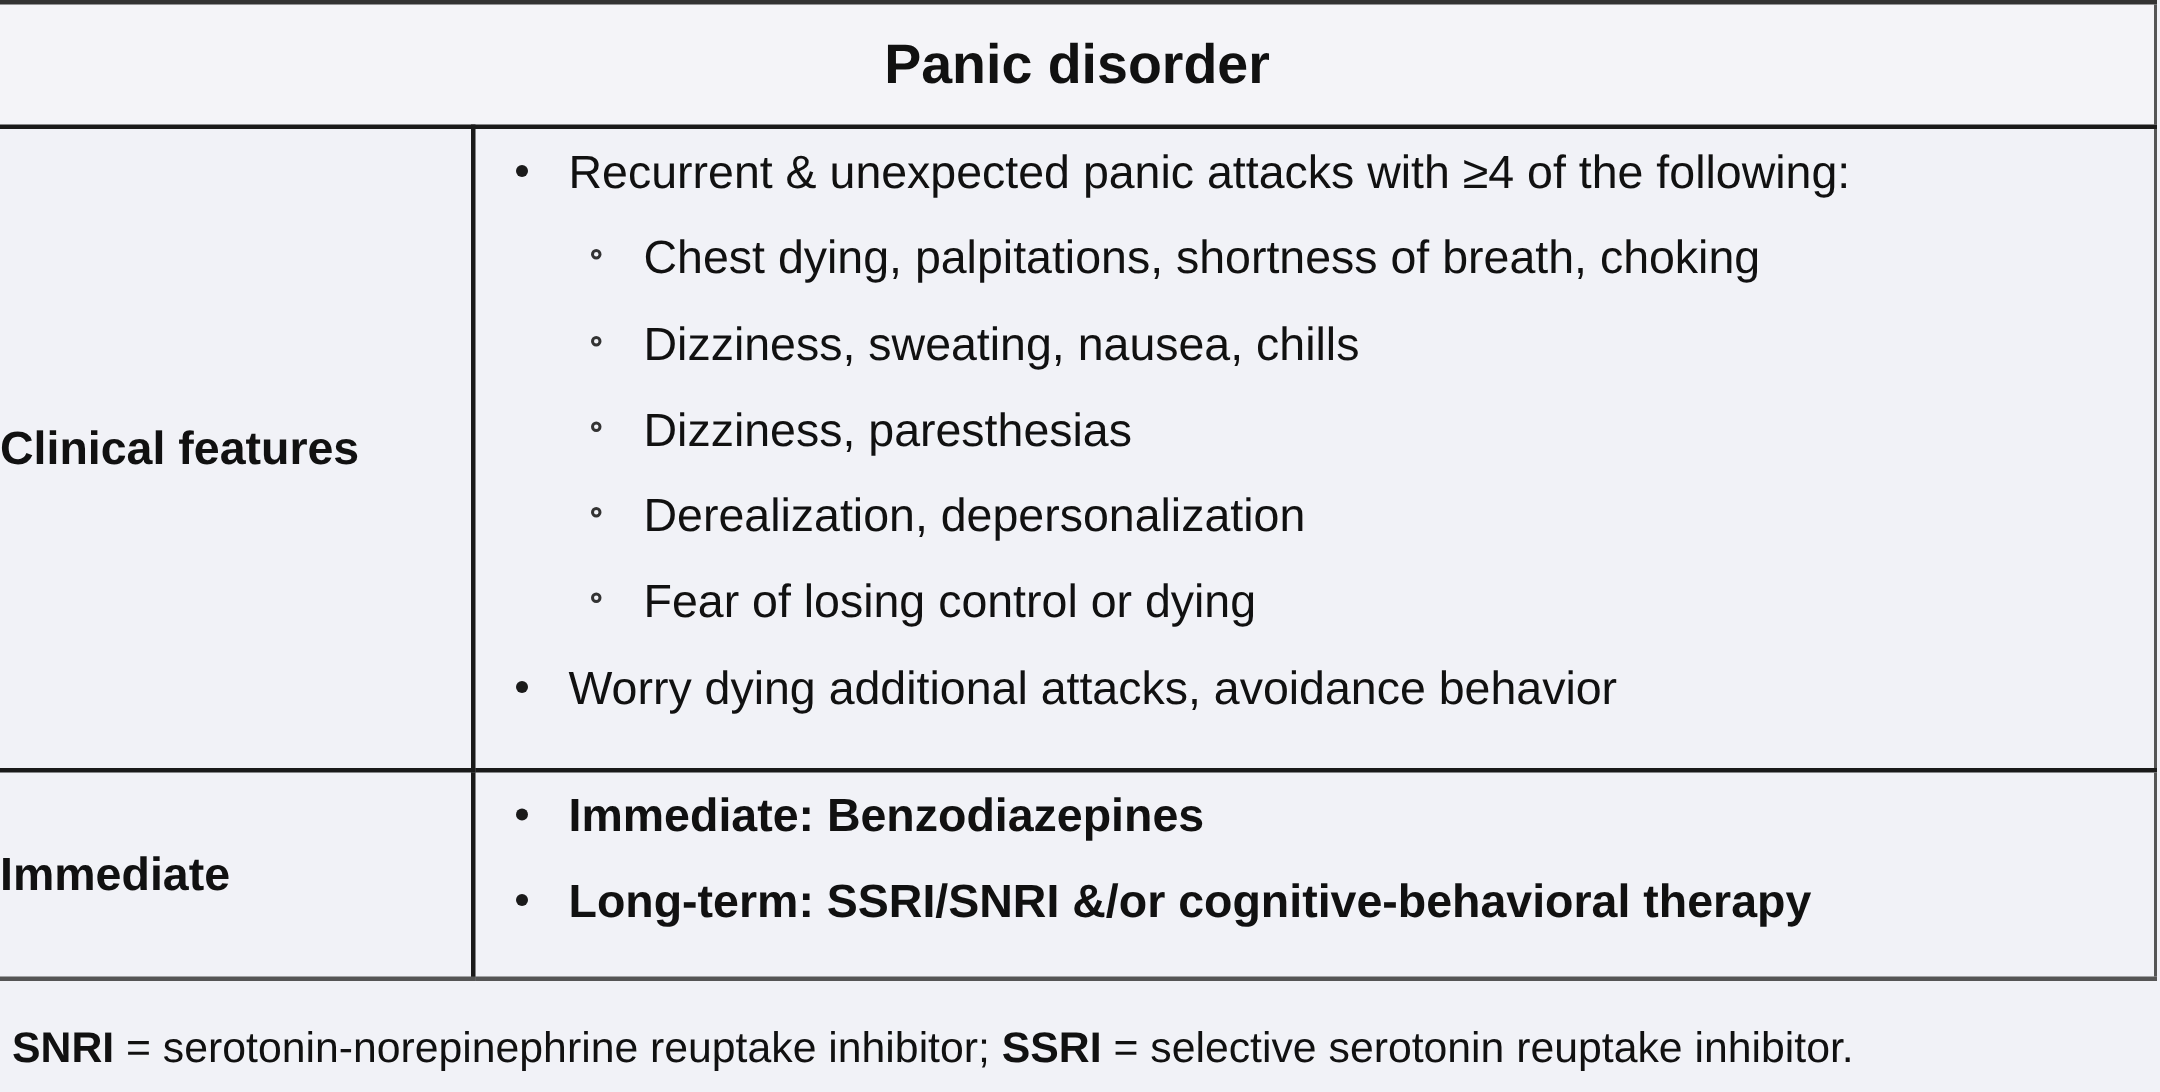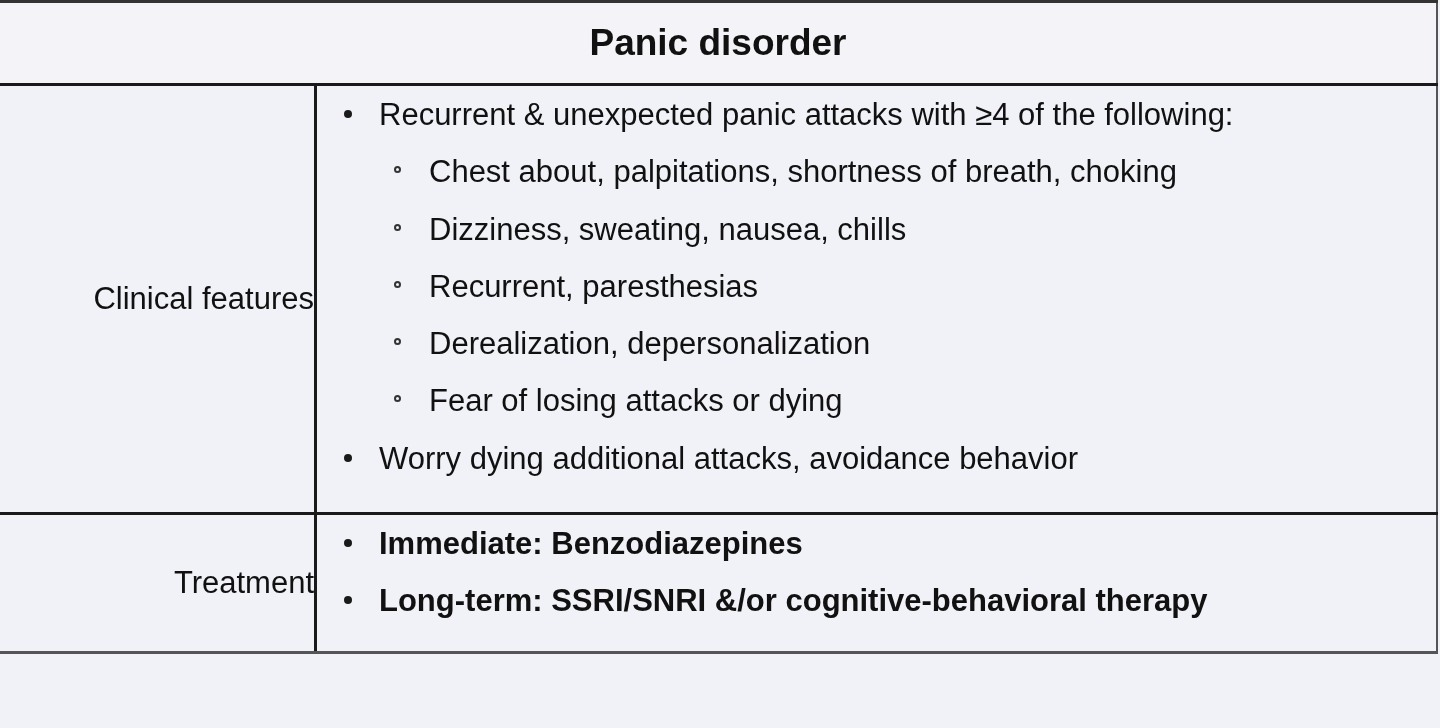--- a/index.html
+++ b/index.html
@@ -36,22 +36,22 @@
       text-align: center;
       vertical-align: middle;
       background: #f4f4f8;
       border-left: 2px solid #555;
       border-right: 2px solid #555;
       border-top: 3px solid #333;
     }
     td.label {
       width: 314px;
       font-size: 31px;
-      font-weight: normal;
-      text-align: right;
+      font-weight: bold;
+      text-align: left;
       vertical-align: middle;
       border-left: 2px solid #555 !important;
     }
     td.content {
       vertical-align: top;
       font-size: 31px;
       border-right: 2px solid #555 !important;
     }
     tr.clinical td { height: 426px; }
     tr.treatment td { height: 136px; }
@@ -122,59 +122,60 @@
     <tr class="clinical">
       <td class="label">Clinical features</td>
       <td class="content">
         <ul class="lvl1 clinical-list">
           <li>
             <span class="bullet"></span>
             <span>Recurrent &amp; unexpected panic attacks with ≥4 of the following:</span>
             <ul class="lvl2">
               <li>
                 <span class="bullet"></span>
-                <span>Chest about, palpitations, shortness of breath, choking</span>
+                <span>Chest dying, palpitations, shortness of breath, choking</span>
               </li>
               <li>
                 <span class="bullet"></span>
                 <span>Dizziness, sweating, nausea, chills</span>
               </li>
               <li>
                 <span class="bullet"></span>
-                <span>Recurrent, paresthesias</span>
+                <span>Dizziness, paresthesias</span>
               </li>
               <li>
                 <span class="bullet"></span>
                 <span>Derealization, depersonalization</span>
               </li>
               <li>
                 <span class="bullet"></span>
-                <span>Fear of losing attacks or dying</span>
+                <span>Fear of losing control or dying</span>
               </li>
             </ul>
           </li>
           <li>
             <span class="bullet"></span>
             <span>Worry dying additional attacks, avoidance behavior</span>
           </li>
         </ul>
       </td>
     </tr>
 
     <tr class="treatment">
-      <td class="label">Treatment</td>
+      <td class="label">Immediate</td>
       <td class="content">
         <ul class="lvl1 treatment-list">
           <li>
             <span class="bullet"></span>
             <span>Immediate: Benzodiazepines</span>
           </li>
           <li>
             <span class="bullet"></span>
             <span>Long-term: SSRI/SNRI &amp;/or cognitive-behavioral therapy</span>
           </li>
         </ul>
       </td>
     </tr>
   </tbody>
     </table>
 
+  <div class="footnote"><b>SNRI</b><span> = serotonin-norepinephrine reuptake inhibitor; </span><b>SSRI</b><span> = selective serotonin reuptake inhibitor.</span></div>
 </div>
 
 </body></html>

